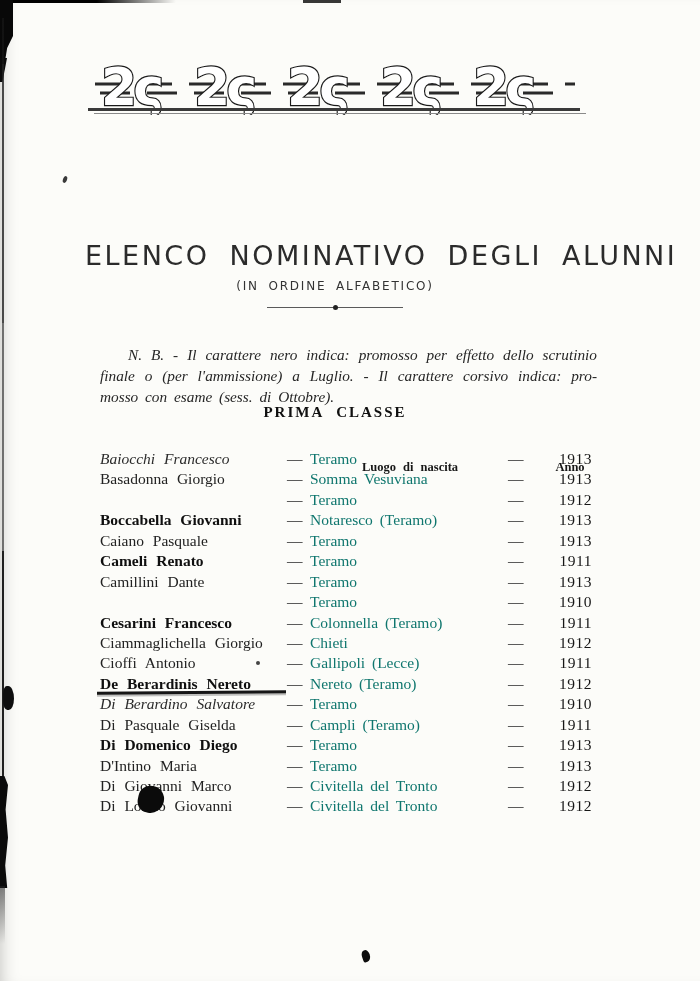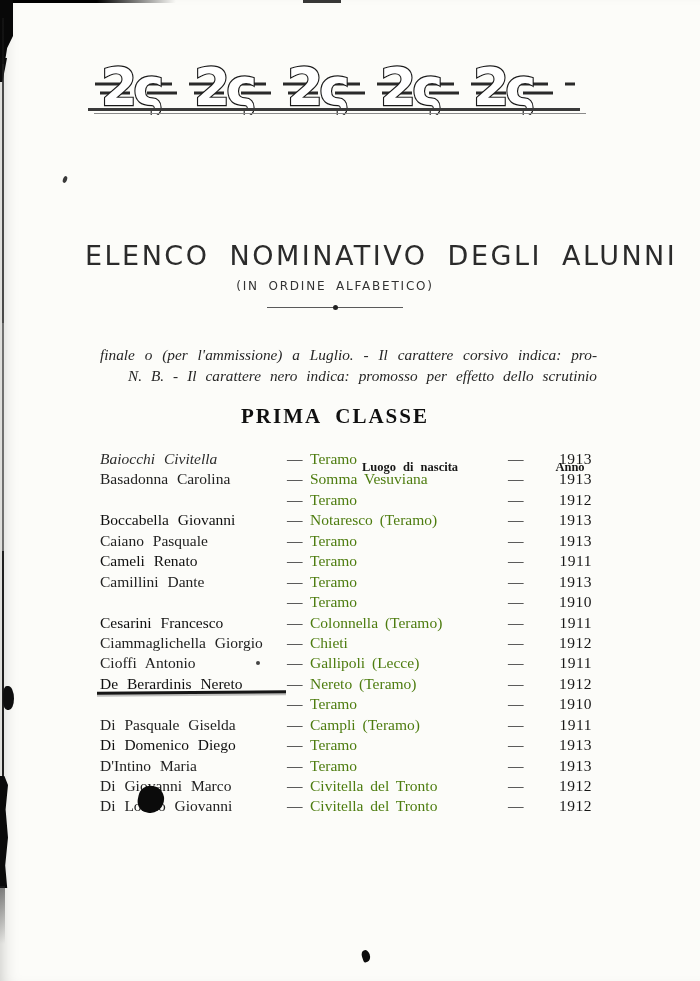--- a/index.html
+++ b/index.html
@@ -28,36 +28,36 @@
   #divider{top:307px;}
   .divider-line{position:relative;width:136px;height:1px;margin:0 auto;background:#5a5a5a;}
   .divider-dot{position:absolute;left:50%;top:-2px;width:5px;height:5px;margin-left:-2px;
     background:#222;border-radius:50%;}
   
   #note{position:absolute;left:100px;top:344px;width:497px;
     font-style:italic;font-size:15.3px;line-height:21px;color:#262626;word-spacing:3px;}
   .note-line.just{text-align:justify;text-align-last:justify;}
   .note-line.indent{padding-left:28px;}
   
-  #section-title{top:404px;font-weight:700;font-size:21px;letter-spacing:2px;
+  #section-title{top:404px;font-weight:700;font-size:15px;letter-spacing:2px;
     word-spacing:7px;color:#101010;}
   .col-header{position:absolute;top:460px;font-weight:700;font-size:12.5px;
     word-spacing:4px;color:#171717;text-align:center;white-space:nowrap;}
   #col-birthplace{left:310px;width:200px;}
   #col-year{left:545px;width:50px;}
   #rows{position:absolute;left:100px;top:449px;width:500px;font-size:15.5px;}
   .row{position:relative;height:20.45px;}
   .cell{position:absolute;top:0;line-height:20.45px;white-space:nowrap;}
   .name{left:0;width:192px;word-spacing:5px;color:#222;}
-  .name.bold{font-weight:400;color:#0f0f0f;}
+  .name.bold{font-weight:700;color:#0f0f0f;}
   .name.italic{font-style:italic;color:#2b2b2b;}
   .name.underlined::after{content:"";position:absolute;left:-3px;width:189px;bottom:0px;height:3px;
     background:#161616;transform:rotate(-.5deg);box-shadow:0 2px 0 rgba(50,50,50,.3);}
   .d1{left:187px;color:#222;}
-  .place{left:210px;word-spacing:3px;color:#4d7c0f;}
+  .place{left:210px;word-spacing:3px;color:#0f766e;}
   .d2{left:408px;color:#222;}
   .year{left:452px;width:40px;text-align:right;letter-spacing:.5px;color:#161616;}
   
   .artifact{position:absolute;z-index:10;}
   #top-line1{left:0;top:0;width:176px;height:3px;
     background:linear-gradient(90deg,#000 55%,rgba(0,0,0,0));}
   #top-line2{left:303px;top:0;width:38px;height:3px;background:#151515;opacity:.85;}
   #corner-block{left:0;top:0;width:13px;height:60px;background:#080808;
     clip-path:polygon(0 0,100% 0,100% 60%,55% 80%,40% 100%,0 100%);}
   #corner-tail{left:0;top:58px;width:7px;height:24px;background:#0a0a0a;
@@ -97,39 +97,40 @@
 
   <div id="title" class="center-block">ELENCO NOMINATIVO DEGLI ALUNNI</div>
   <div id="subtitle" class="center-block">(IN ORDINE ALFABETICO)</div>
   <div id="divider" class="center-block">
     <div class="divider-line">
       <div class="divider-dot"></div>
     </div>
   </div>
 
   <div id="note">
+    <div class="note-line just indent">N. B. - Il carattere nero indica: promosso per effetto dello scrutinio</div>
     <div class="note-line just">finale o (per l'ammissione) a Luglio. - Il carattere corsivo indica: pro-</div>
-    <div class="note-line just indent">N. B. - Il carattere nero indica: promosso per effetto dello scrutinio</div>
+    <div class="note-line">mosso con esame (sess. di Ottobre).</div>
   </div>
 
   <div id="section-title" class="center-block">PRIMA CLASSE</div>
   <div id="col-birthplace" class="col-header">Luogo di nascita</div>
   <div id="col-year" class="col-header">Anno</div>
 
   <div id="rows">
     <div class="row">
-      <span class="cell name italic">Baiocchi Civitella</span>
-      <span class="cell d1">—</span>
-      <span class="cell place">Teramo</span>
-      <span class="cell d2">—</span>
-      <span class="cell year">1913</span>
-    </div>
-
-    <div class="row">
-      <span class="cell name regular">Basadonna Carolina</span>
+      <span class="cell name italic">Baiocchi Francesco</span>
+      <span class="cell d1">—</span>
+      <span class="cell place">Teramo</span>
+      <span class="cell d2">—</span>
+      <span class="cell year">1913</span>
+    </div>
+
+    <div class="row">
+      <span class="cell name regular">Basadonna Giorgio</span>
       <span class="cell d1">—</span>
       <span class="cell place">Somma Vesuviana</span>
       <span class="cell d2">—</span>
       <span class="cell year">1913</span>
     </div>
 
     <div class="row">
       <span class="cell d1">—</span>
       <span class="cell place">Teramo</span>
       <span class="cell d2">—</span>
@@ -201,20 +202,21 @@
 
     <div class="row">
       <span class="cell name bold underlined">De Berardinis Nereto</span>
       <span class="cell d1">—</span>
       <span class="cell place">Nereto (Teramo)</span>
       <span class="cell d2">—</span>
       <span class="cell year">1912</span>
     </div>
 
     <div class="row">
+      <span class="cell name italic">Di Berardino Salvatore</span>
       <span class="cell d1">—</span>
       <span class="cell place">Teramo</span>
       <span class="cell d2">—</span>
       <span class="cell year">1910</span>
     </div>
 
     <div class="row">
       <span class="cell name regular">Di Pasquale Giselda</span>
       <span class="cell d1">—</span>
       <span class="cell place">Campli (Teramo)</span>

